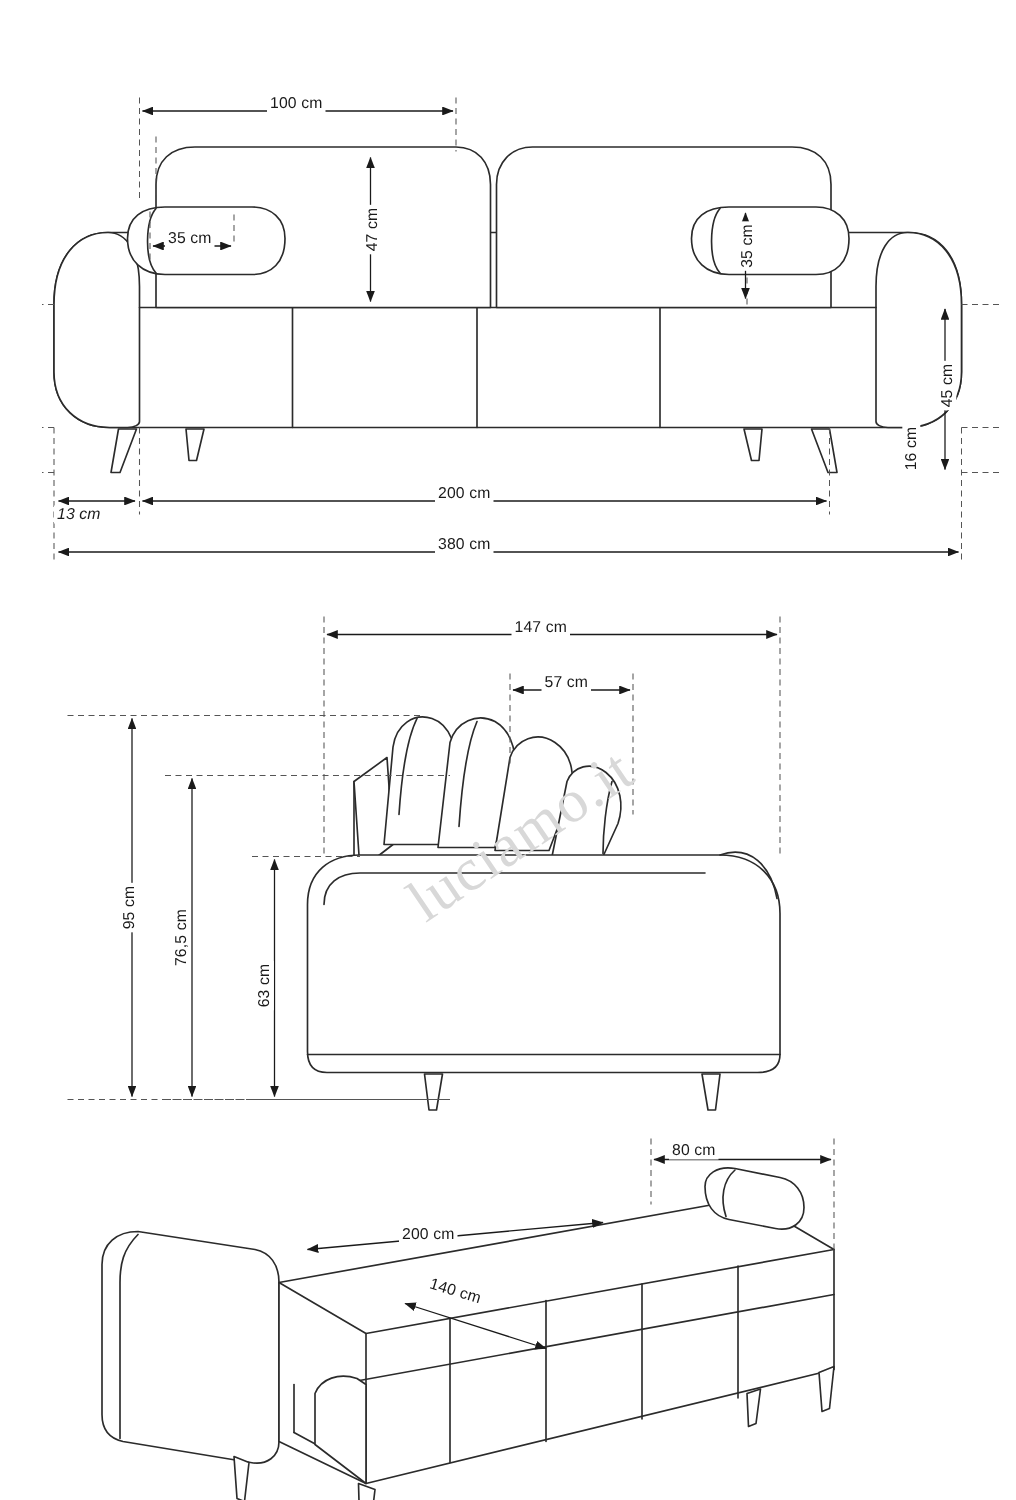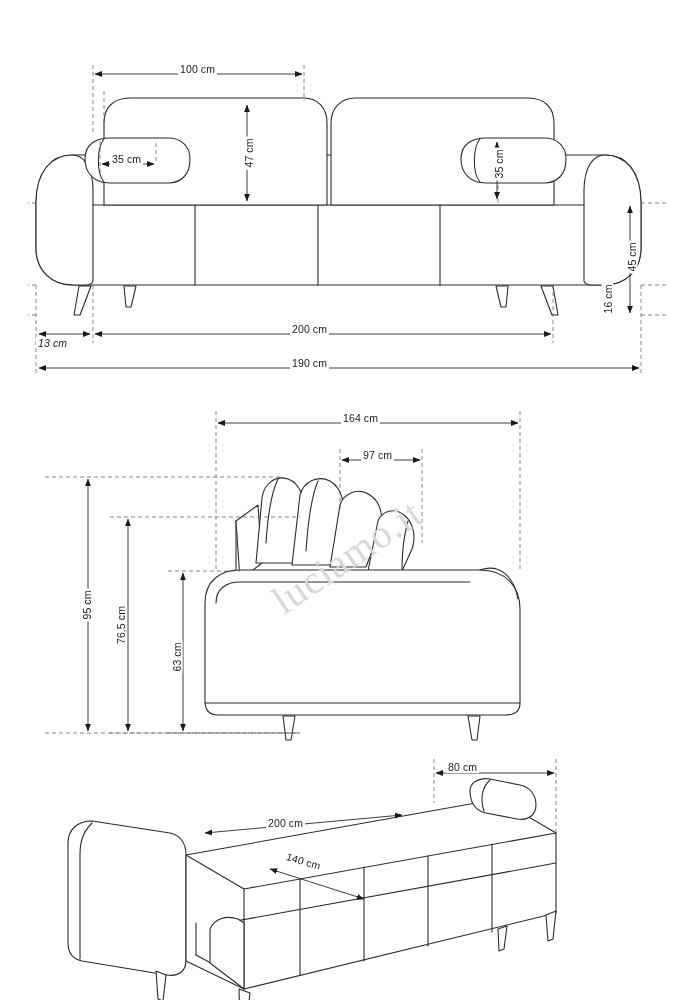--- a/index.html
+++ b/index.html
@@ -231,24 +231,24 @@
   </svg>
 
   <div class="dim-label" style="left:178px; top:20px;">100 cm</div>
   <div class="dim-label" style="left:110px; top:110px;">35 cm</div>
   <div class="dim-label vert" style="left:232px; top:104px; transform:rotate(-90deg);">47 cm</div>
   <div class="dim-label vert" style="left:482px; top:115px; transform:rotate(-90deg);">35 cm</div>
   <div class="dim-label vert" style="left:615px; top:208px; transform:rotate(-90deg);">45 cm</div>
   <div class="dim-label vert" style="left:591px; top:250px; transform:rotate(-90deg);">16 cm</div>
   <div class="dim-label" style="left:36px; top:294px;font-style:italic;">13 cm</div>
   <div class="dim-label" style="left:290px; top:280px;">200 cm</div>
-  <div class="dim-label" style="left:290px; top:314px;">190 cm</div>
-
-  <div class="dim-label" style="left:341px; top:369px;">164 cm</div>
-  <div class="dim-label" style="left:361px; top:406px;">97 cm</div>
+  <div class="dim-label" style="left:290px; top:314px;">380 cm</div>
+
+  <div class="dim-label" style="left:341px; top:369px;">147 cm</div>
+  <div class="dim-label" style="left:361px; top:406px;">57 cm</div>
   <div class="dim-label vert" style="left:70px; top:556px; transform:rotate(-90deg);">95 cm</div>
   <div class="dim-label vert" style="left:100px; top:576px; transform:rotate(-90deg);">76,5 cm</div>
   <div class="dim-label vert" style="left:160px; top:608px; transform:rotate(-90deg);">63 cm</div>
 
   <div class="dim-label" style="left:446px; top:718px;">80 cm</div>
   <div class="dim-label" style="left:266px; top:774px;">200 cm</div>
   <div class="dim-label" style="left:284px; top:812px; transform:rotate(17deg);">140 cm</div>
 
   <div class="watermark">
     <span>luciamo.it</span>

